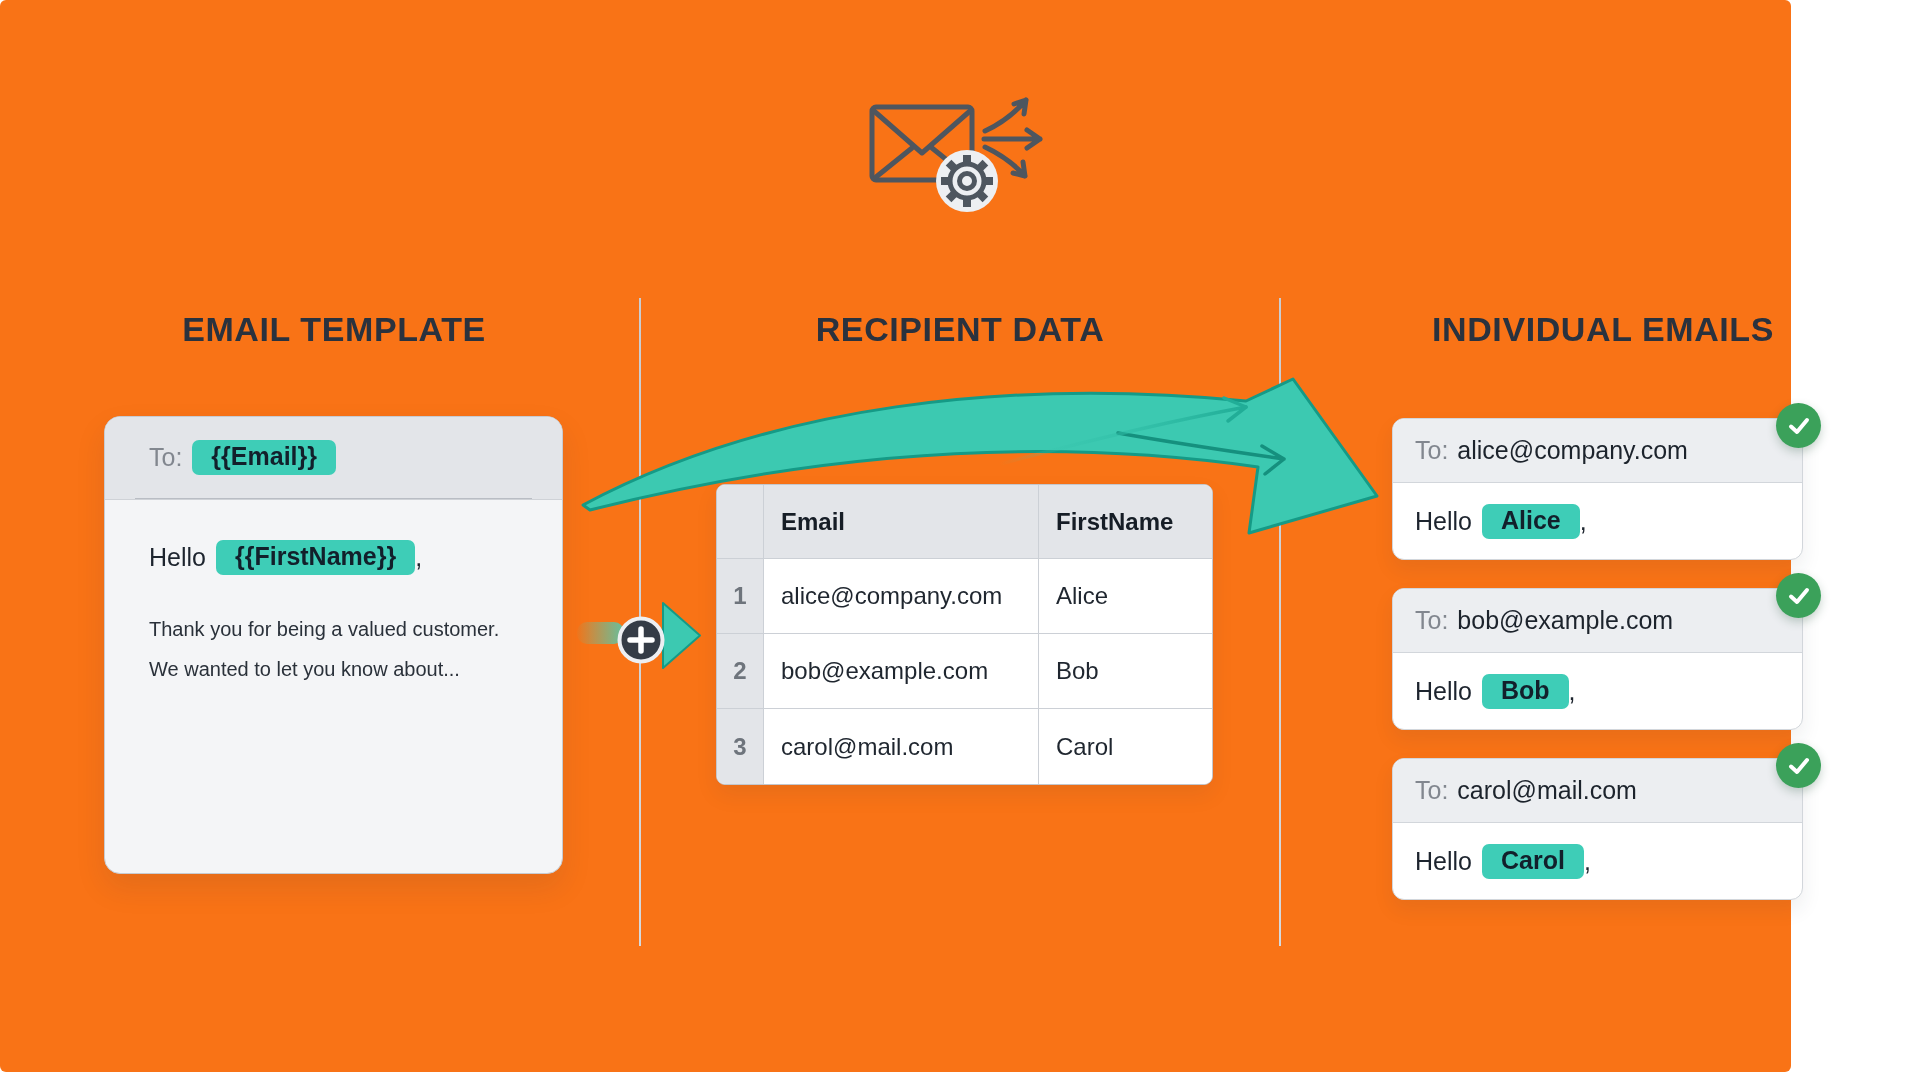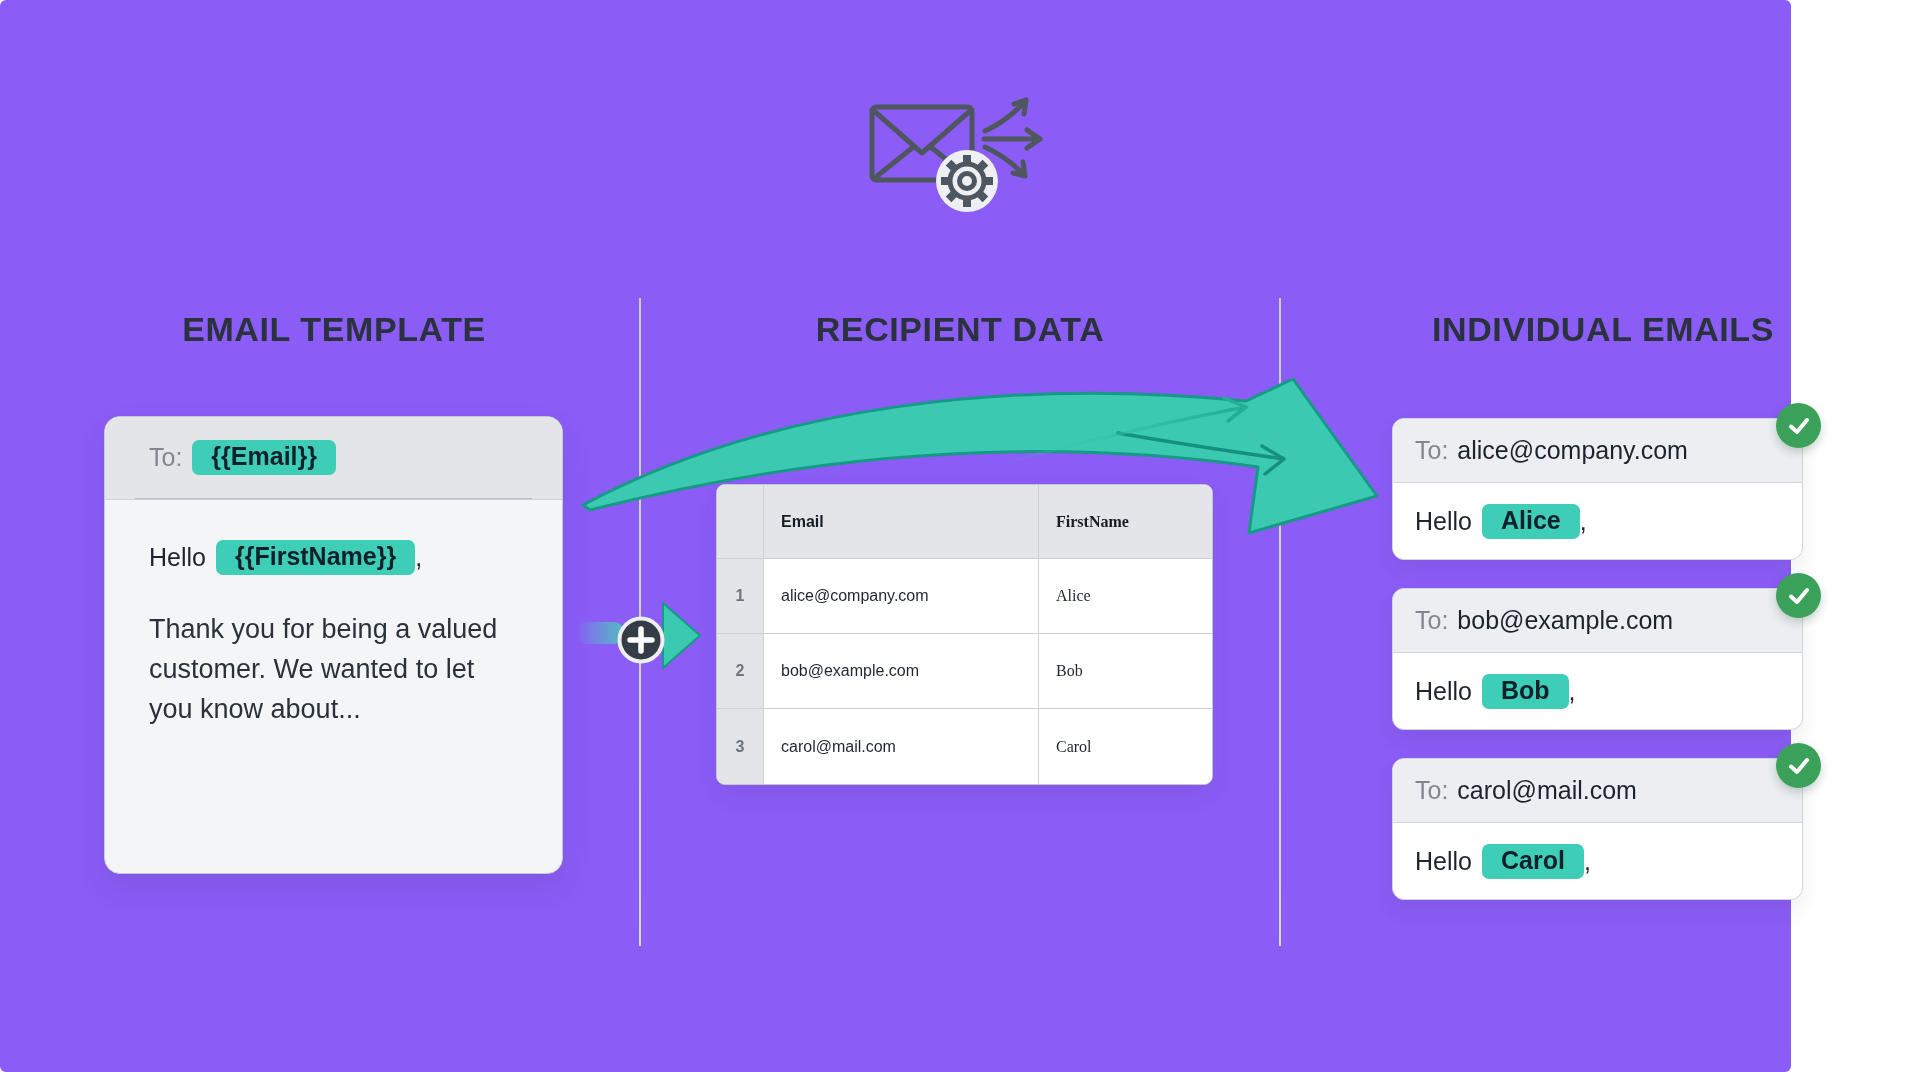--- a/index.html
+++ b/index.html
@@ -1,18 +1,18 @@
 <!DOCTYPE html>
 <html><head>
 <meta charset="utf-8">
 <style>
   * { margin:0; padding:0; box-sizing:border-box; }
   html,body { width:1920px; height:1072px; overflow:hidden; }
   body { font-family:"Liberation Sans","DejaVu Sans",sans-serif; }
-  .canvas { position:relative; width:1791px; height:1072px; background:#8b5cf6;border-radius:6px; }
+  .canvas { position:relative; width:1791px; height:1072px; background:#f97316;border-radius:6px; }
 
   
   .divider { position:absolute; top:298px; height:648px; width:2px;
              background:linear-gradient(#c9ccd1,#d6d9dd); }
   .divider.left  { left:639px; }
   .divider.right { left:1279px; }
 
   
   .heading { position:absolute; top:310px; transform:translateX(-50%);
              font-size:34px; font-weight:700; letter-spacing:.6px;
@@ -30,31 +30,31 @@
            border-radius:16px; border:1px solid #c7cbd1; background:#f4f5f7;
            box-shadow:0 14px 30px rgba(40,50,70,.10); overflow:hidden; }
   .tcard-header { background:#e3e5e9; border-bottom:1px solid #cfd2d7; padding:0 30px; }
   .trow { height:81px; display:flex; align-items:center; padding-left:14px;
           font-size:25px; color:#1d242e; }
   .trow .lbl { color:#82878f; margin-right:10px; }
   .tdivline { height:1px; background:#b9bdc4; }
   .tcard-body { padding:40px 44px 0; }
   .greet { font-size:25px; color:#1d242e; display:flex; align-items:center; }
   .greet .sp { margin-right:10px; }
-  .para { margin-top:34px; font-size:27px; line-height:40px; color:#2a313a; }
+  .para { margin-top:34px; font-size:20px; line-height:40px; color:#2a313a; }
 
   
   .rtable { position:absolute; left:716px; top:484px; width:497px;
             display:grid; grid-template-columns:47px 275px 175px;
             grid-template-rows:74px 75px 75px 75px;
             background:#fff; border:1px solid #c3c7cd; border-radius:9px;
             overflow:hidden; box-shadow:0 10px 22px rgba(40,50,70,.08); }
-  .cell { display:flex; align-items:center; font-size:16px;
+  .cell { display:flex; align-items:center; font-size:24px;
           border-right:1px solid #ccd0d6; border-bottom:1px solid #ccd0d6; }
-  .cell:nth-child(3n) { border-right:none;font-family:Liberation Serif, serif; }
+  .cell:nth-child(3n) { border-right:none; }
   .cell.lastrow { border-bottom:none; }
   .cell.gray { background:#e3e5e9; }
   .cell.head { font-weight:700; color:#161d26; padding-left:17px; }
   .cell.num  { justify-content:center; color:#6e747c; font-weight:600; }
   .cell.data { padding-left:17px; color:#1f262f; background:#fff; }
 
   
   .ecard { position:absolute; left:1392px; width:411px; height:142px;
            border-radius:12px; border:1px solid #d2d6db; background:#fff;
            box-shadow:0 10px 20px rgba(40,50,70,.08); }

